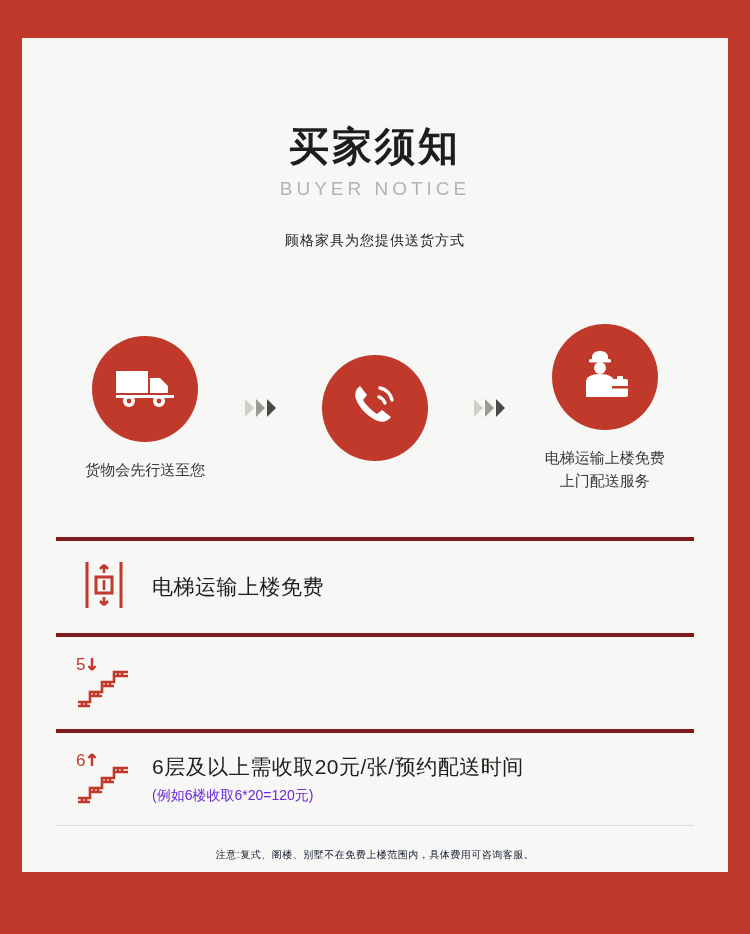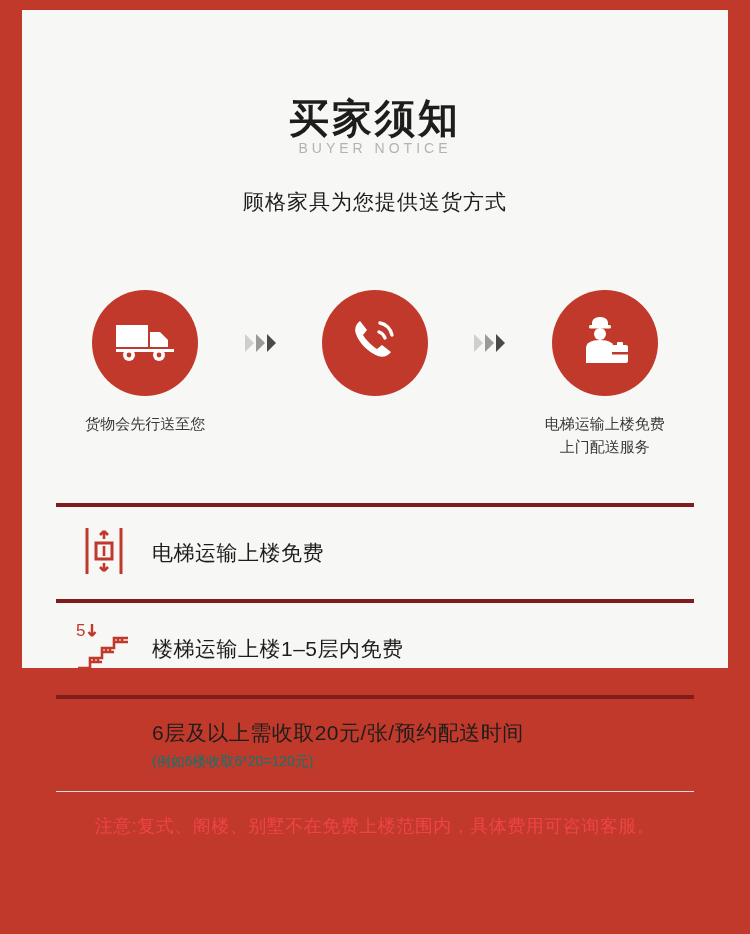--- a/index.html
+++ b/index.html
@@ -17,56 +17,57 @@
     position: relative;
     width: 750px;
     height: 934px;
     background: #c0392b;
     box-sizing: border-box;
   }
   
   #inner {
     position: absolute;
     left: 22px;
-    top: 10px;
+    top: 38px;
     width: 706px;
-    height: 658px;
+    height: 834px;
     background: #f7f7f5;
     box-sizing: border-box;
   }
 
   
   .header {
     padding-top: 86px;
     text-align: center;
   }
   .title-cn {
     font-size: 40px;
     font-weight: bold;
     color: #1d1d1b;
     letter-spacing: 3px;
     line-height: 1.1;
   }
   .title-en {
-    font-size: 14px;
+    margin-top: 10px;
+    font-size: 19px;
     color: #b3b3b0;
     letter-spacing: 4px;
   }
   .subtitle {
     margin-top: 32px;
-    font-size: 21px;
+    font-size: 14px;
     color: #1d1d1b;
     letter-spacing: 1px;
   }
 
   
   .steps {
     margin-top: 74px;
     display: flex;
-    align-items: flex-start;
+    align-items: center;
     justify-content: center;
     padding: 0 40px;
   }
   .step {
     width: 168px;
     text-align: center;
   }
   .circle {
     width: 106px;
     height: 106px;
@@ -124,26 +125,26 @@
     flex: 1 1 auto;
   }
   .rule-main {
     font-size: 21px;
     color: #1d1d1b;
     letter-spacing: 0.5px;
   }
   .rule-sub {
     margin-top: 6px;
     font-size: 14px;
-    color: #0f766e;
+    color: #6d28d9;
   }
   .footnote {
     margin: 22px 34px 0 34px;
-    font-size: 18px;
-    color: #ef4444;
+    font-size: 10px;
+    color: #0f172a;
     text-align: center;
     letter-spacing: 0.5px;
   }
 </style>
 </head>
 <body>
 
 <div id="page">
   <div id="inner">
 
@@ -250,23 +251,20 @@
                 <path d="M30 34h12M34 30v4M38 30v4"></path>
                 <path d="M42 24h14M46 20v4M50 20v4"></path>
               </g>
               <text x="4" y="18" font-family="Liberation Sans, sans-serif" font-size="17" fill="#c0392b">5</text>
               <g stroke="#c0392b" stroke-width="2.4" fill="none">
                 <path d="M20 6v12M20 18l-3.5-4M20 18l3.5-4"></path>
               </g>
             </svg>
           </span>
         </div>
-        <div class="rule-text">
-          <div class="rule-main">楼梯运输上楼1–5层内免费</div>
-        </div>
       </div>
 
       <div class="rule">
         <div class="rule-icon">
           <span>
             <svg width="64" height="58" viewBox="0 0 64 58">
               <g stroke="#c0392b" stroke-width="2.6" fill="none">
                 <path d="M6 50h12V40h12V30h12V20h14"></path>
                 <path d="M6 54h12M10 50v4M14 50v4"></path>
                 <path d="M18 44h12M22 40v4M26 40v4"></path>

